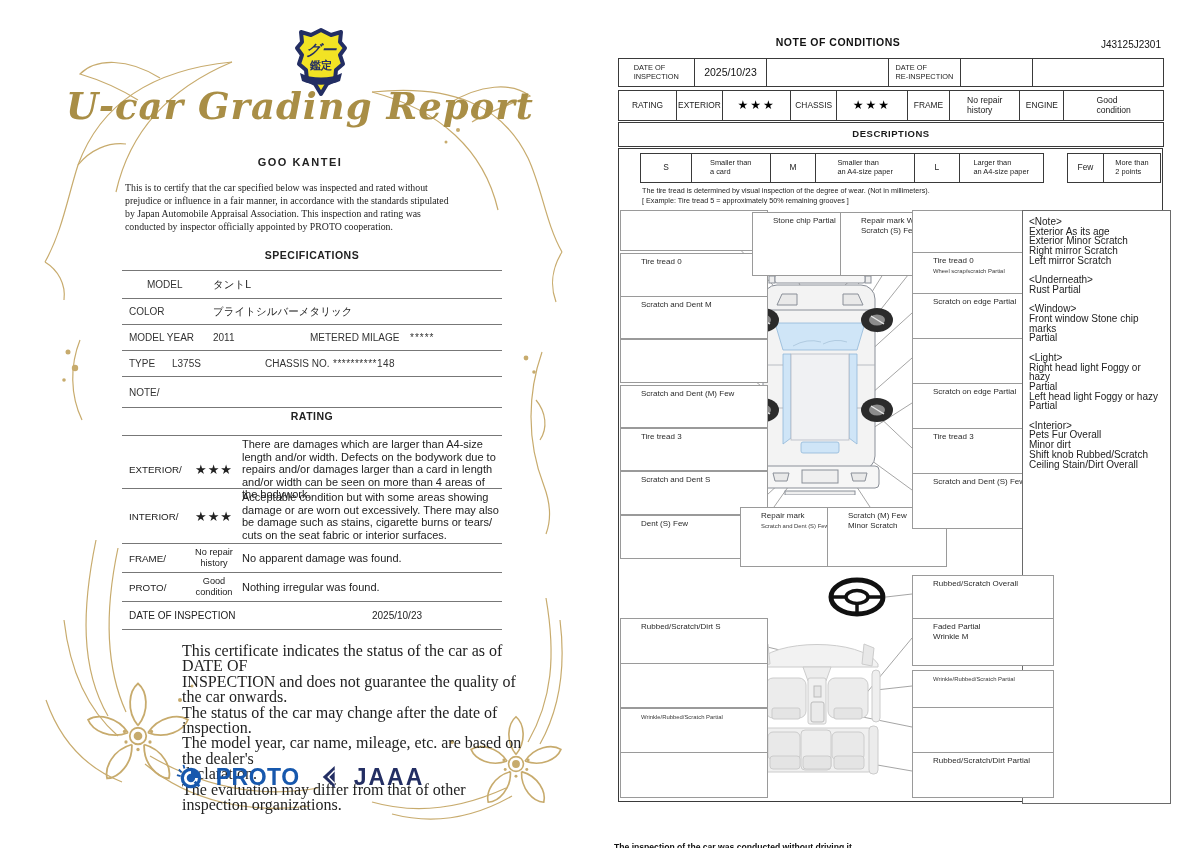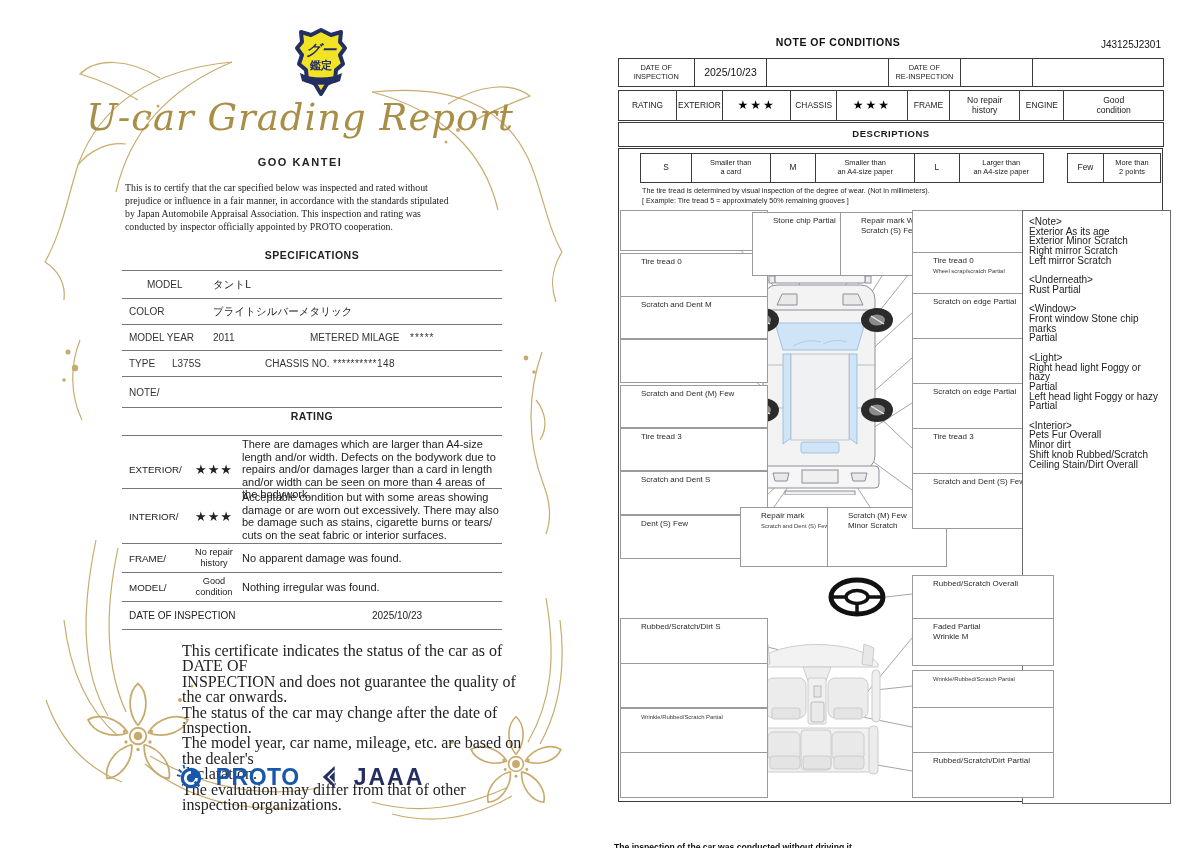--- a/index.html
+++ b/index.html
@@ -3,21 +3,21 @@
 <meta charset="utf-8">
 <style>
   html,body{margin:0;padding:0;background:#fff;}
   body{width:1200px;height:848px;position:relative;font-family:"Liberation Sans",sans-serif;color:#1a1a1a;overflow:hidden;}
   .abs{position:absolute;}
   .pre{white-space:pre-line;}
   .sheet{position:absolute;left:0;top:0;width:1200px;height:848px;background:#fff;}
 
   
   .lp{position:absolute;left:0;top:0;width:600px;height:848px;}
-  .lp-title{left:60px;top:96px;width:480px;text-align:center;font-family:"DejaVu Serif","Liberation Serif",serif;font-style:italic;font-weight:normal;font-size:37px;color:#a98e46;letter-spacing:1px;}
+  .lp-title{left:60px;top:84px;width:480px;text-align:center;font-family:"DejaVu Serif","Liberation Serif",serif;font-style:italic;font-weight:bold;font-size:37px;color:#a98e46;letter-spacing:1px;}
   .lp-org{left:60px;top:156px;width:480px;text-align:center;font-size:11px;font-weight:bold;letter-spacing:1.5px;color:#222;}
   .lp-certify{left:125px;top:181px;width:390px;font-family:"Liberation Serif",serif;font-size:9.8px;line-height:13px;color:#222;}
   .lp-h{width:380px;left:122px;text-align:center;font-size:10.5px;font-weight:bold;letter-spacing:.5px;color:#222;}
   .spec{left:122px;top:270px;width:380px;font-size:10px;color:#333;}
   .spec-row{border-top:1px solid #777;display:flex;align-items:center;}
   .spec:after{content:"";display:block;border-top:1px solid #777;}
   .jp{font-size:10.5px;color:#222;}
   .rating{left:122px;top:435px;width:380px;font-size:9.2px;color:#222;}
   .r-row{border-top:1px solid #777;display:grid;grid-template-columns:64px 56px 1fr;align-items:center;}
   .r-label{padding-left:7px;font-size:9.8px;}
@@ -28,21 +28,21 @@
   .lp-disc{left:134px;top:643px;width:345px;font-family:"Liberation Serif",serif;font-size:16px;line-height:15.4px;color:#222;margin-left:48px;}
   .logos{left:0;top:763px;width:600px;display:flex;justify-content:center;align-items:center;gap:12px;}
   .proto-word{font-size:23px;font-weight:800;color:#1758ad;letter-spacing:.5px;}
   .jaaa-word{font-size:23px;font-weight:bold;color:#232e63;letter-spacing:2px;}
 
   
   .rp{position:absolute;left:612px;top:0;width:553px;height:848px;font-size:8px;}
   .rp-title{left:0;top:36px;width:452px;text-align:center;font-size:10.5px;font-weight:bold;letter-spacing:.5px;color:#111;}
   .rp-no{right:4px;top:39px;font-size:10px;color:#111;}
   .grid{display:grid;border:1.2px solid #3a3a3a;background:#fff;}
-  .cell{border-left:1px solid #3a3a3a;display:flex;align-items:center;justify-content:center;text-align:center;line-height:1.15;}
+  .cell{border-left:1px solid #3a3a3a;display:flex;align-items:center;justify-content:center;line-height:1.15;}
   .cell:first-child{border-left:none;}
   .lbl{font-size:7.4px;color:#222;}
   .val{font-size:10.5px;color:#111;}
   .stars{font-size:12px;letter-spacing:2px;color:#000;}
   .t2lbl{font-size:8.4px;color:#222;}
   .t2val{font-size:8.6px;}
   .panel{border:1.2px solid #3a3a3a;background:#fff;}
   .tirenote{font-size:7.2px;color:#222;line-height:9.5px;}
   .co{position:absolute;border:1px solid #9a9a9a;background:#fff;padding:3px 20px;font-size:8px;line-height:1.3;color:#2a2a2a;z-index:3;}
   .co-sub{display:block;font-size:5.9px;color:#3a3a3a;margin-top:1.5px;line-height:1.2;}
@@ -176,21 +176,21 @@
         <span class="r-stars">★★★</span>
         <span class="r-desc">Acceptable condition but with some areas showing damage or are worn out excessively. There may also be damage such as stains, cigarette burns or tears/ cuts on the seat fabric or interior surfaces.</span>
       </div>
       <div class="r-row" style="height:28px">
         <span class="r-label">FRAME/</span>
         <span class="r-val pre">No repair
 history</span>
         <span class="r-desc">No apparent damage was found.</span>
       </div>
       <div class="r-row" style="height:28px">
-        <span class="r-label">MODEL/</span>
+        <span class="r-label">PROTO/</span>
         <span class="r-val pre">Good
 condition</span>
         <span class="r-desc">Nothing irregular was found.</span>
       </div>
       <div class="r-date">
         <span class="r-label" style="font-size:10px">DATE OF INSPECTION</span>
         <span style="text-align:center;font-size:10px">2025/10/23</span>
       </div>
     </div>
 

